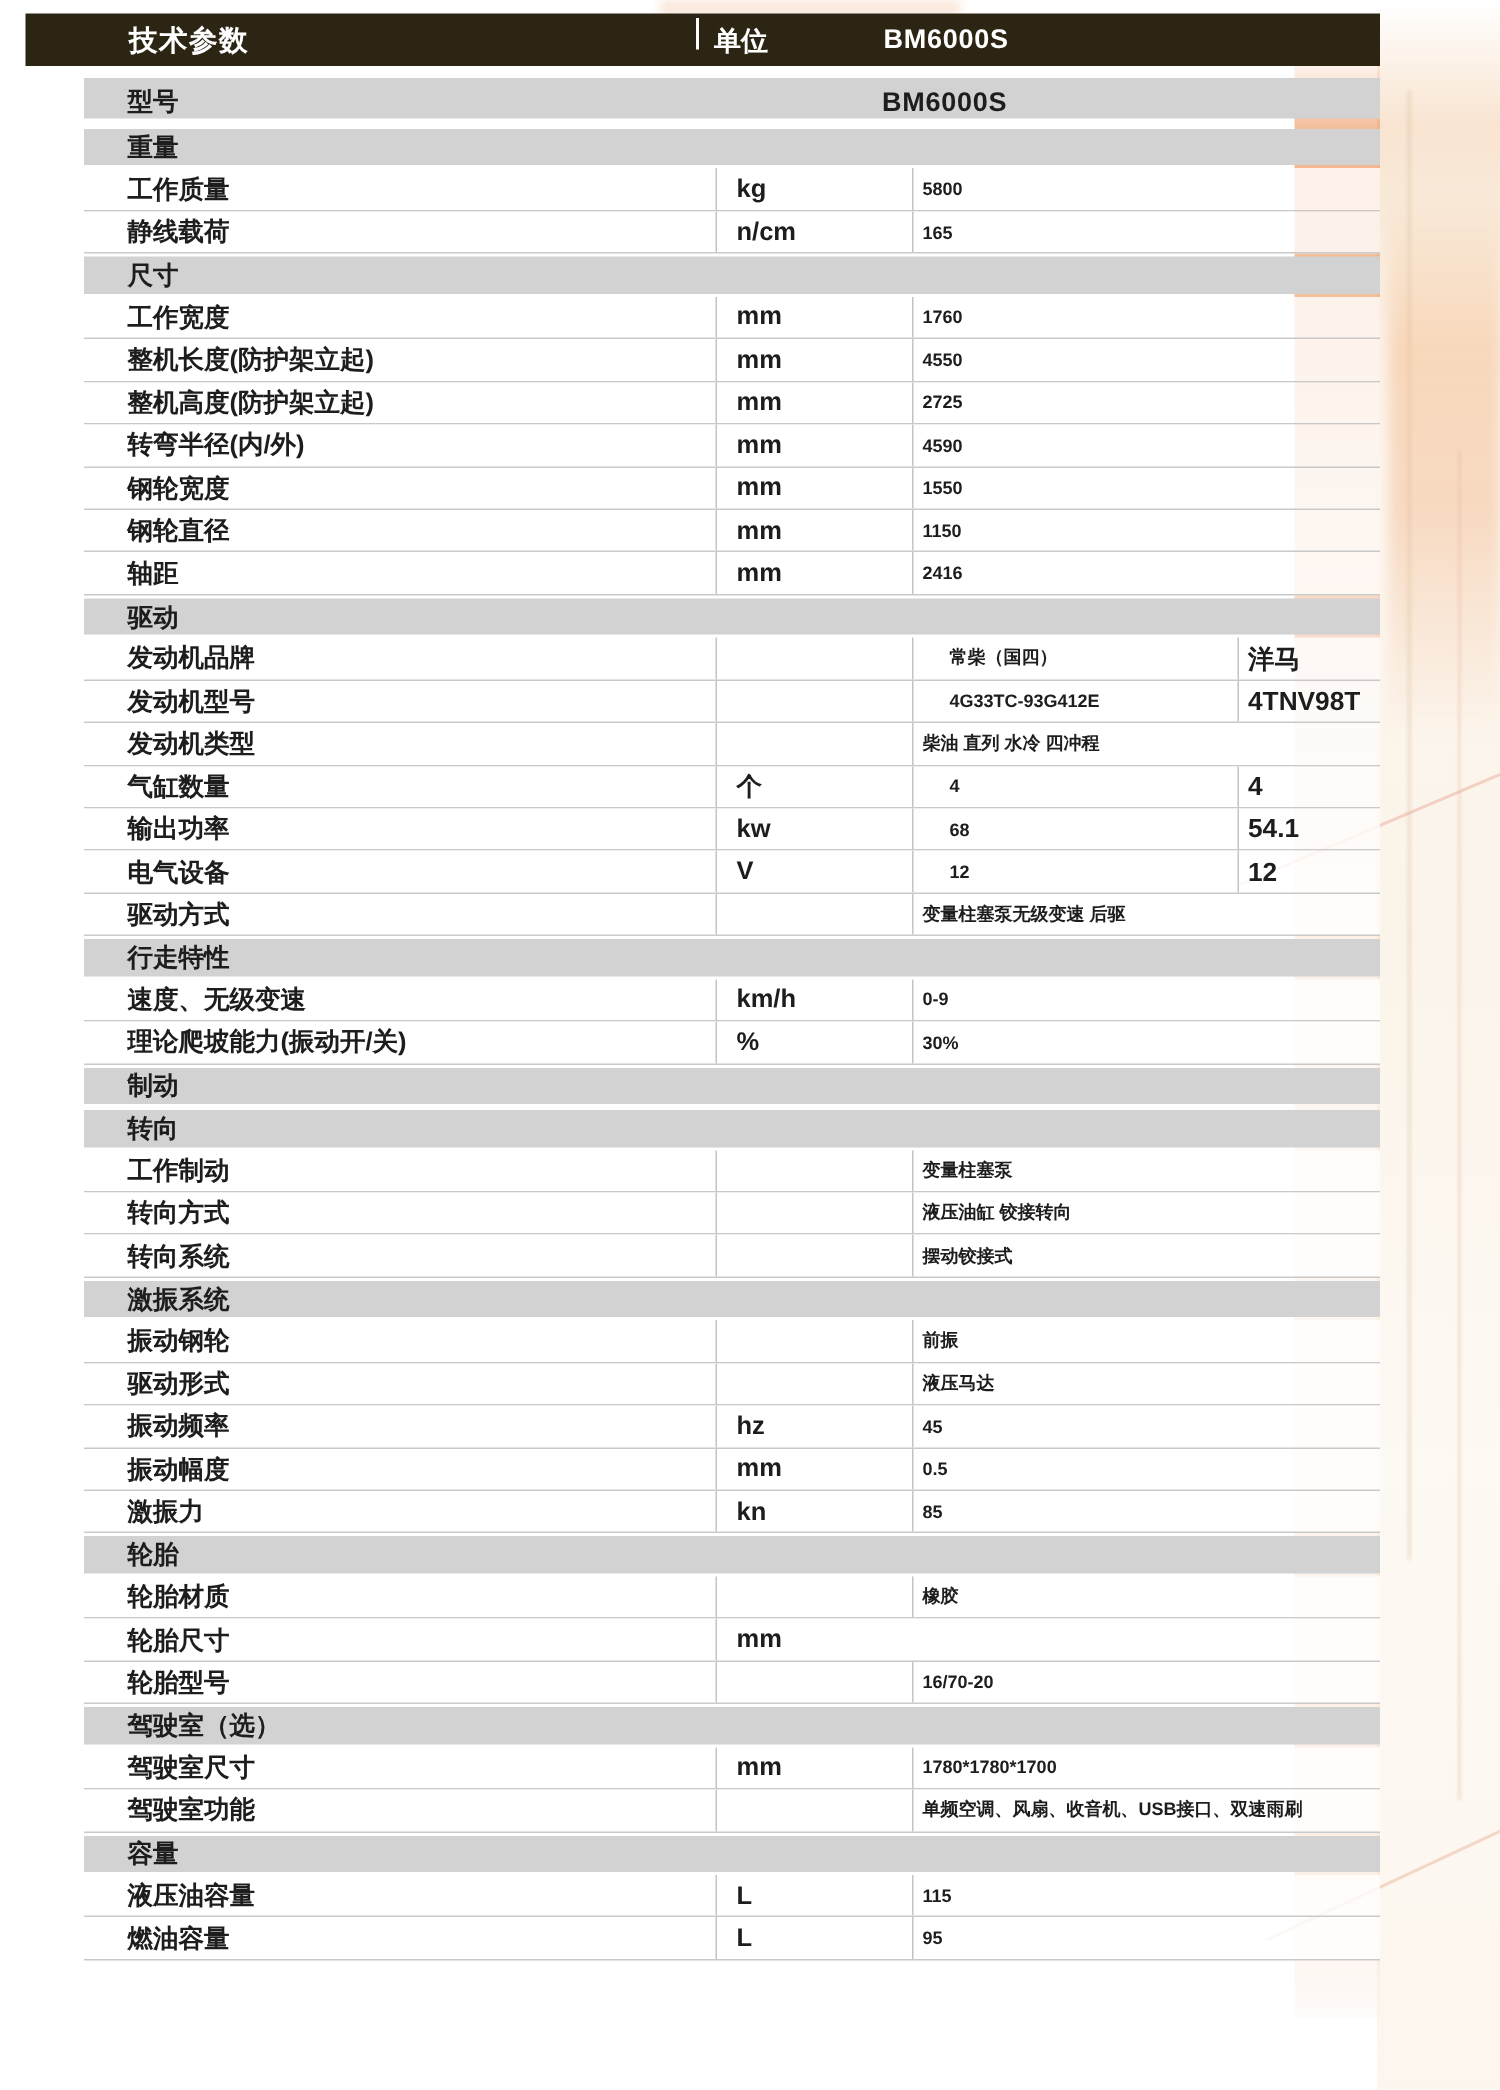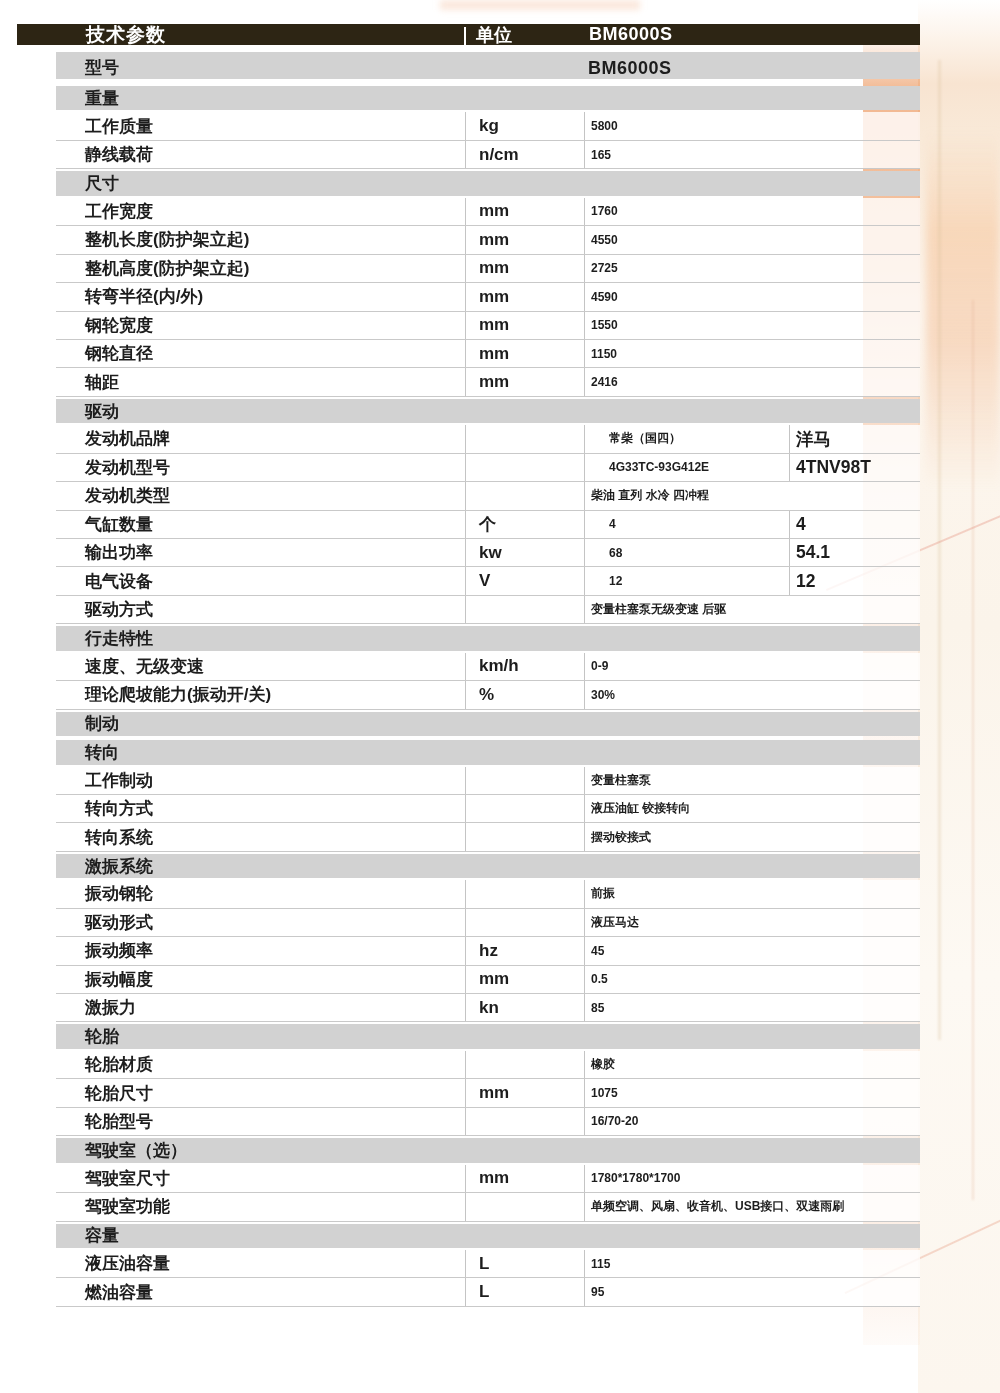--- a/index.html
+++ b/index.html
@@ -46,21 +46,21 @@
   }
   .bg-diag1{position:absolute;left:818px;top:548px;width:210px;height:2px;
     background:rgba(231,158,140,0.42);transform:rotate(-23deg);filter:blur(0.5px);}
   .bg-diag2{position:absolute;left:836px;top:1252px;width:190px;height:2px;
     background:rgba(233,165,140,0.4);transform:rotate(-25deg);filter:blur(0.5px);}
   .bg-blob-top{position:absolute;left:440px;top:0;width:200px;height:10px;
     background:rgba(247,210,186,0.5);filter:blur(3px);}
 
   
   .header-bar{
-    position:absolute;left:17px;top:24px;width:903px;height:21px;
+    position:absolute;left:17px;top:9px;width:903px;height:35px;
     background:var(--header-bg);
   }
   .header-bar span{
     position:absolute;top:0;height:100%;
     display:flex;align-items:center;
     color:#ffffff;font-weight:700;
   }
   .h-title{left:69px;font-size:19px;letter-spacing:1px;}
   .h-divider{position:absolute;left:447px;top:3px;width:2px;height:21px;background:#ffffff;}
   .h-unit{left:459px;font-size:18px;}
@@ -86,20 +86,21 @@
     background:var(--section-bg);
     display:flex;align-items:center;
   }
   .sec-title{margin-left:29px;font-size:17px;font-weight:700;}
 
   .row.data{
     height:28.45px;box-sizing:border-box;
     background:rgba(255,255,255,0.8);
     border-bottom:1px solid var(--row-line);
     display:flex;
+    gap:12px;
   }
   .cell{display:flex;align-items:center;box-sizing:border-box;height:100%;overflow:visible;}
   .cell.label{width:409px;padding-left:29px;font-size:17px;font-weight:700;white-space:nowrap;}
   .cell.unit{width:119px;padding-left:13px;border-left:1px solid var(--cell-line);
     font-size:17px;font-weight:700;}
   .cell.value{flex:1 1 auto;padding-left:6px;border-left:1px solid var(--cell-line);
     font-size:12px;font-weight:600;white-space:nowrap;text-align:right;}
   .cell.value.dual{flex:none;width:205px;padding-left:24px;}
   .cell.value2{flex:1 1 auto;padding-left:6px;border-left:1px solid var(--cell-line);
     font-size:17.5px;font-weight:600;white-space:nowrap;}
@@ -289,21 +290,20 @@
         <div class="sec-title">轮胎</div>
       </div>
       <div class="row data">
         <div class="cell label">轮胎材质</div>
         <div class="cell unit"></div>
         <div class="cell value">橡胶</div>
       </div>
       <div class="row data">
         <div class="cell label">轮胎尺寸</div>
         <div class="cell unit">mm</div>
-        <div class="cell value">1075</div>
       </div>
       <div class="row data">
         <div class="cell label">轮胎型号</div>
         <div class="cell unit"></div>
         <div class="cell value">16/70-20</div>
       </div>
       <div class="row section">
         <div class="sec-title">驾驶室（选）</div>
       </div>
       <div class="row data">

